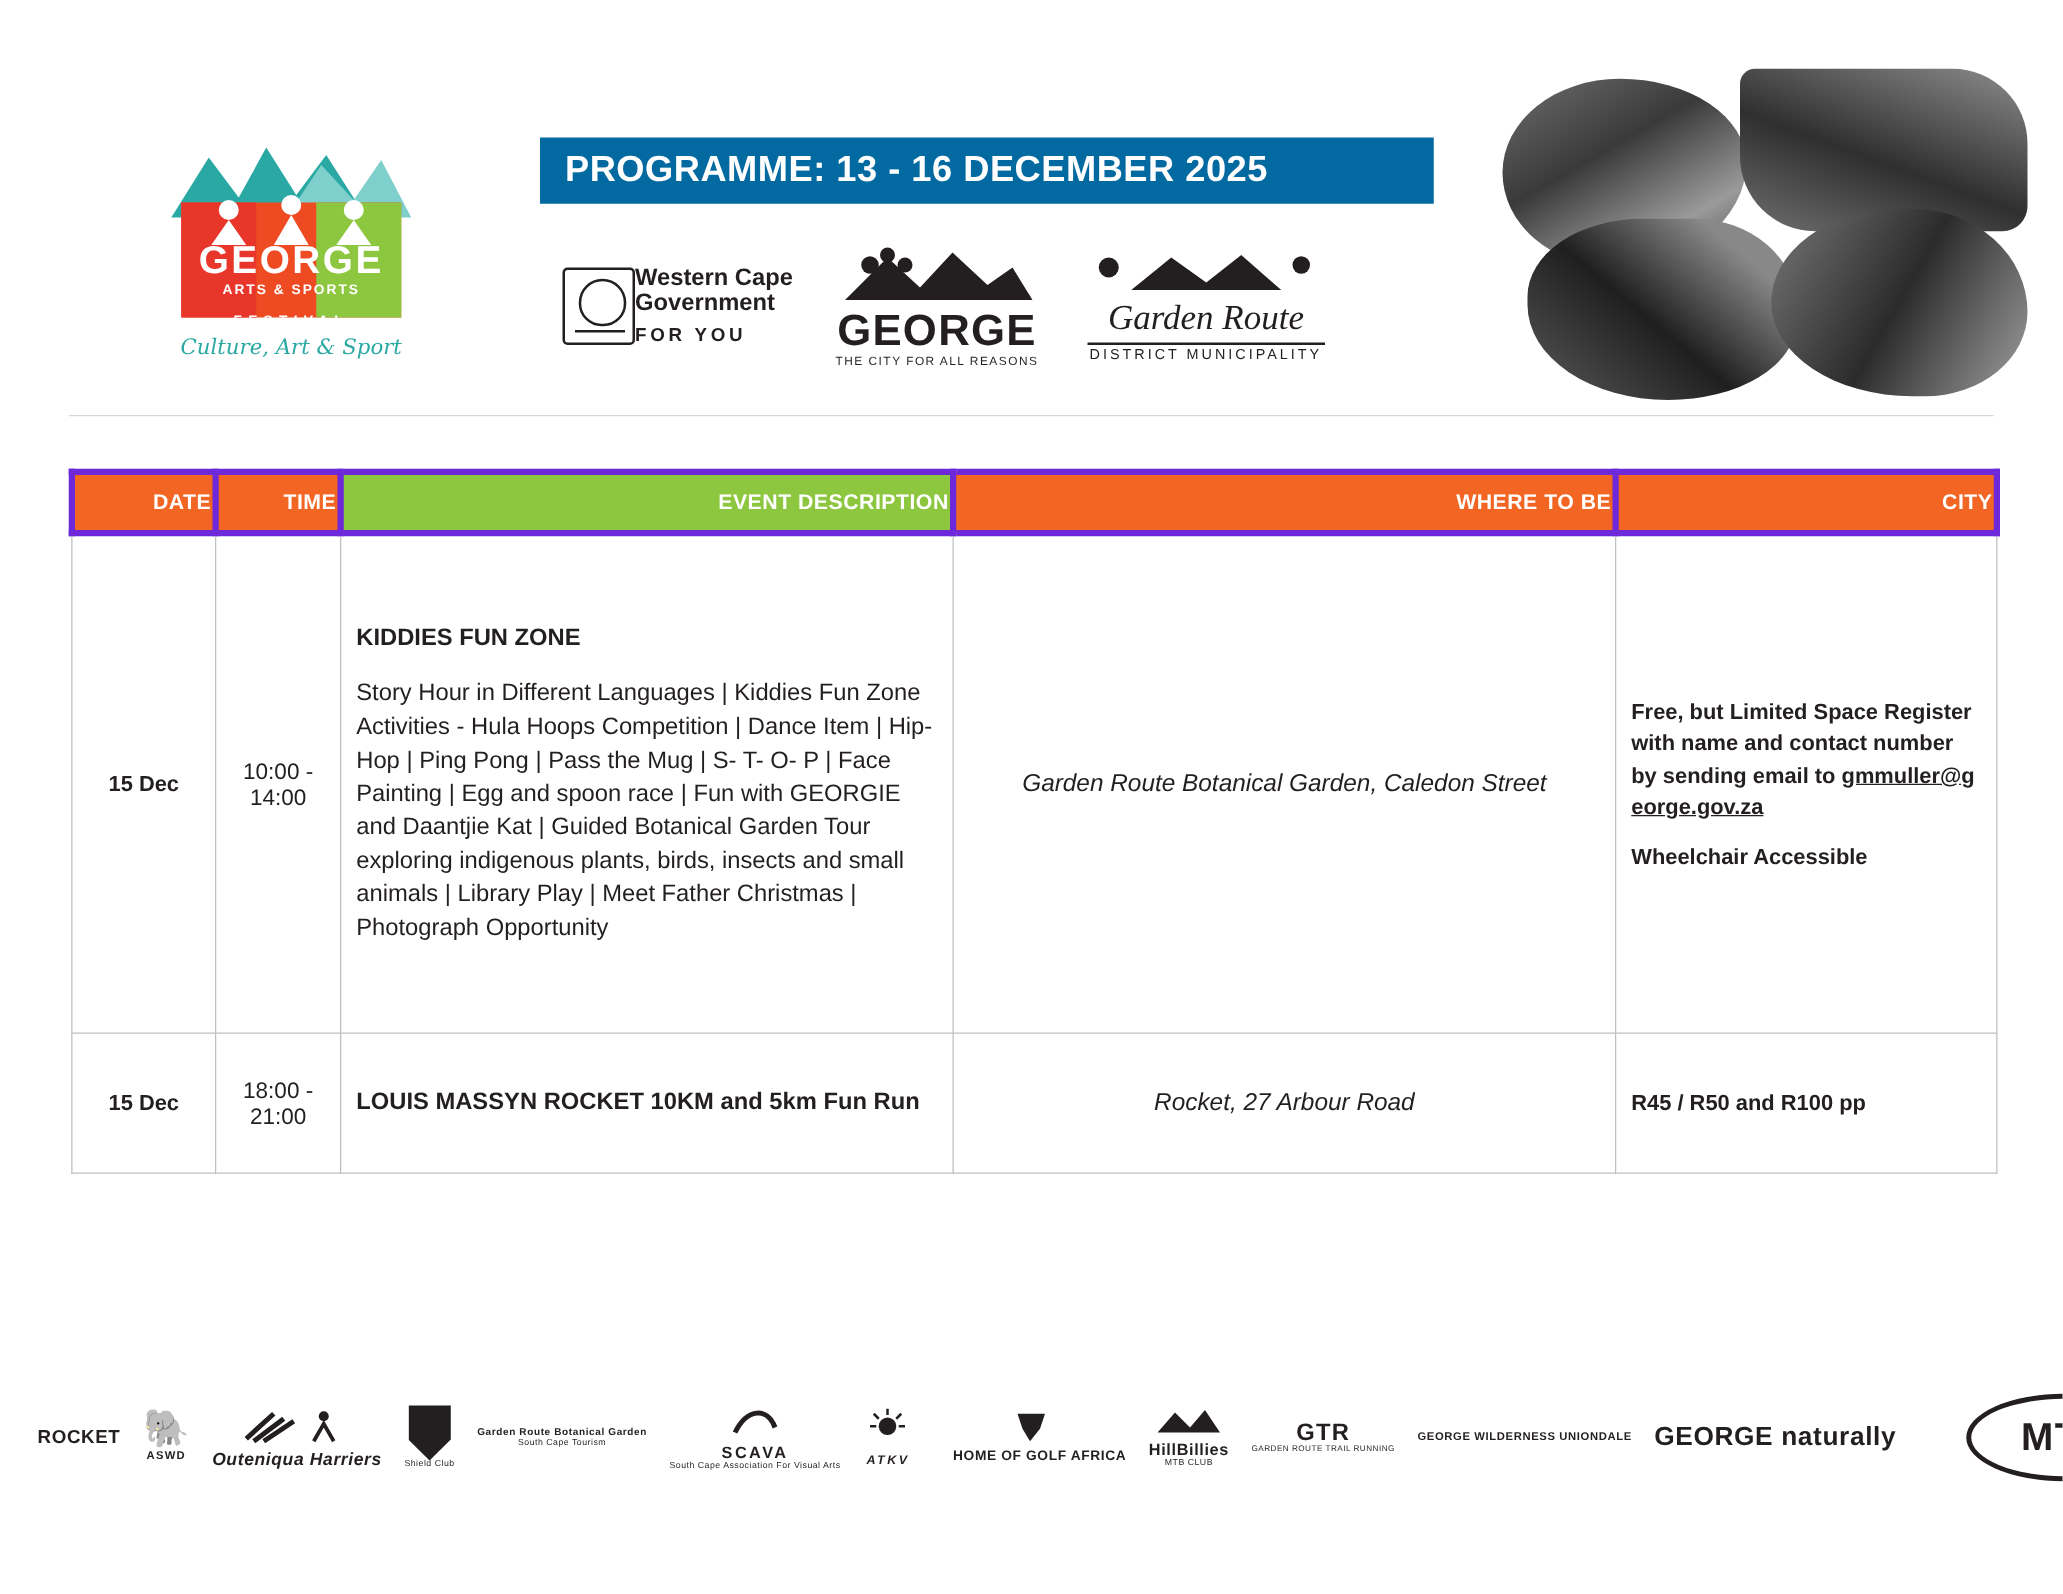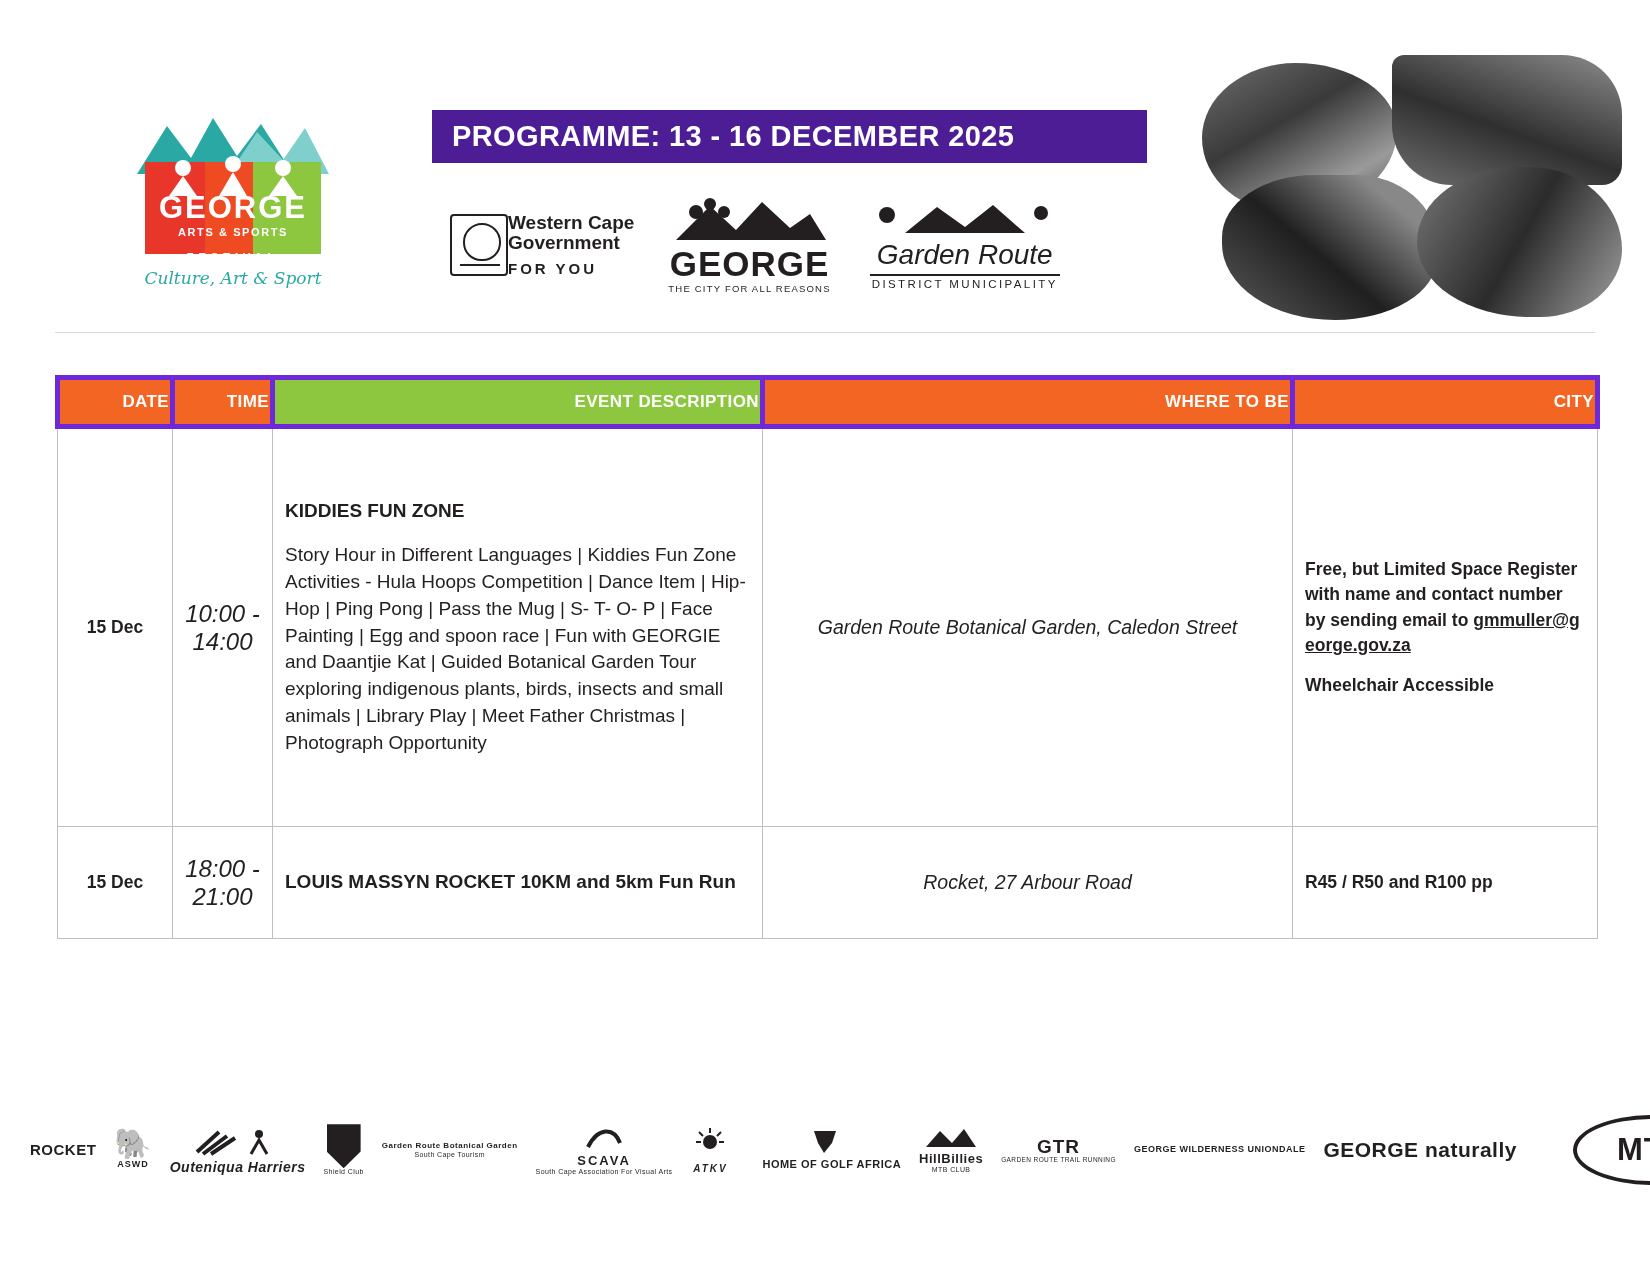--- a/index.html
+++ b/index.html
@@ -80,21 +80,21 @@
     color: #2aa9a4;
   }
 
   
   .prog-banner {
     position: absolute;
     left: 432px;
     top: 110px;
     width: 715px;
     height: 53px;
-    background: #4c1d95;
+    background: #0369a1;
     color: #ffffff;
     font-size: 29px;
     font-weight: bold;
     letter-spacing: 0.4px;
     display: flex;
     align-items: center;
     padding-left: 20px;
     box-sizing: border-box;
   }
 
@@ -140,21 +140,21 @@
   }
   .george-logo .gname {
     font-size: 35px; font-weight: bold; letter-spacing: 1px; line-height: 1;
   }
   .george-logo .gsub {
     font-size: 9.5px; letter-spacing: 1.2px; margin-top: 2px;
   }
 
   .grdm { text-align: center; }
   .grdm .gr1 {
-    font-family: Liberation Sans, sans-serif;
+    font-family: Liberation Serif, serif;
     font-style: italic;
     font-size: 28px;
   }
   .grdm .gr2 {
     font-size: 11.5px; letter-spacing: 2.4px; margin-top: 2px;
   }
   .grdm .grline { width: 190px; height: 2px; background:#231f20; margin: 3px auto 0; }
 
   
   .collage {
@@ -216,21 +216,21 @@
     border: 1px solid #bfbfbf;
     vertical-align: middle;
     padding: 10px 12px;
     box-sizing: border-box;
   }
   td.date, td.time {
     text-align: center;
     font-size: 17.5px;
     font-weight: bold;
   }
-  td.time { font-weight: normal; font-size: 24px; font-style: italic; }
+  td.time { font-weight: normal; font-size: 18px; }
   td.desc { font-size: 19px; line-height: 1.42; }
   td.desc .title { font-weight: bold; display: block; }
   td.desc .gap { display: block; height: 17px; }
   td.where {
     font-style: italic;
     font-size: 19.5px;
     text-align: center;
   }
   td.entry {
     font-size: 17.5px;

